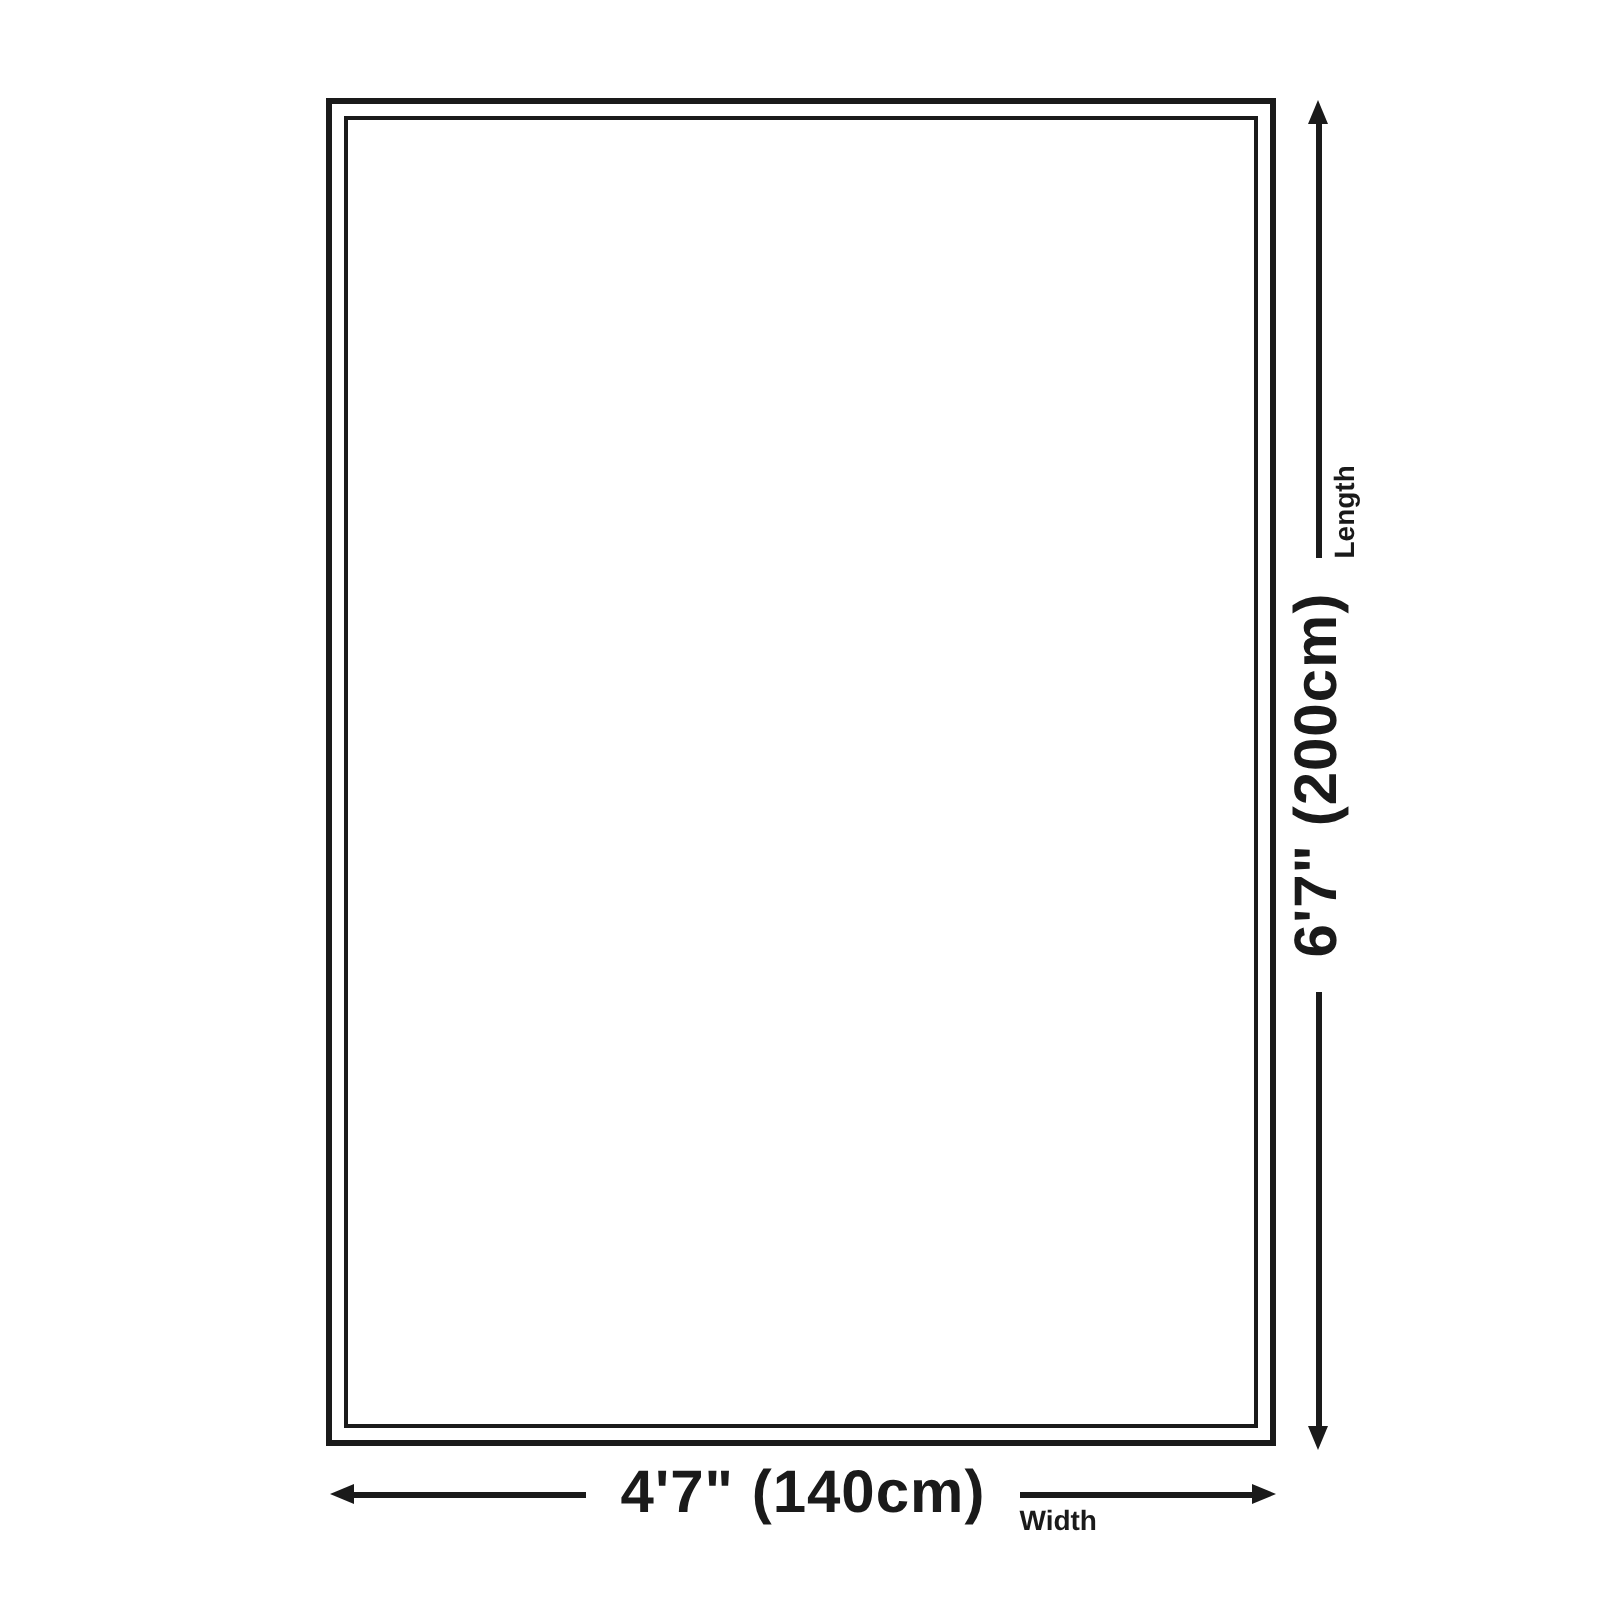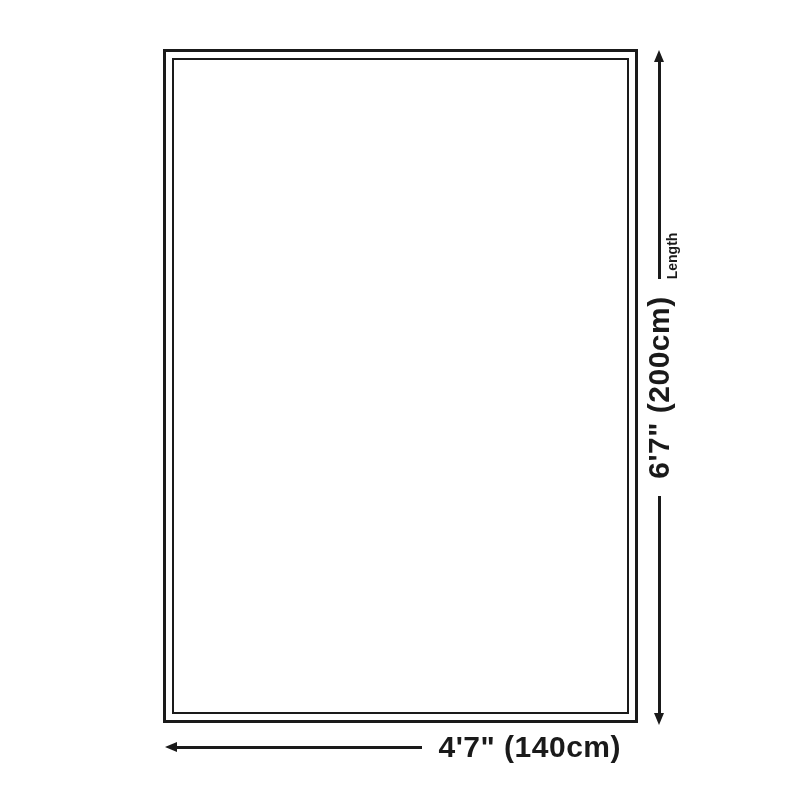--- a/index.html
+++ b/index.html
@@ -101,20 +101,25 @@
   <div class="rug">
     <div class="rug-inner"></div>
   </div>
 
   <div class="dim dim-h">
     <span class="seg">
       <i class="head head-left"></i>
       <i class="rule"></i>
     </span>
     <span class="dim-text">4'7" (140cm)</span>
+    <span class="seg">
+      <i class="rule"></i>
+      <i class="head head-right"></i>
+      <span class="dim-label">Width</span>
+    </span>
   </div>
 
   <div class="dim dim-v">
     <span class="seg">
       <i class="head head-left"></i>
       <i class="rule"></i>
     </span>
     <span class="dim-text">6'7" (200cm)</span>
     <span class="seg">
       <i class="rule"></i>

